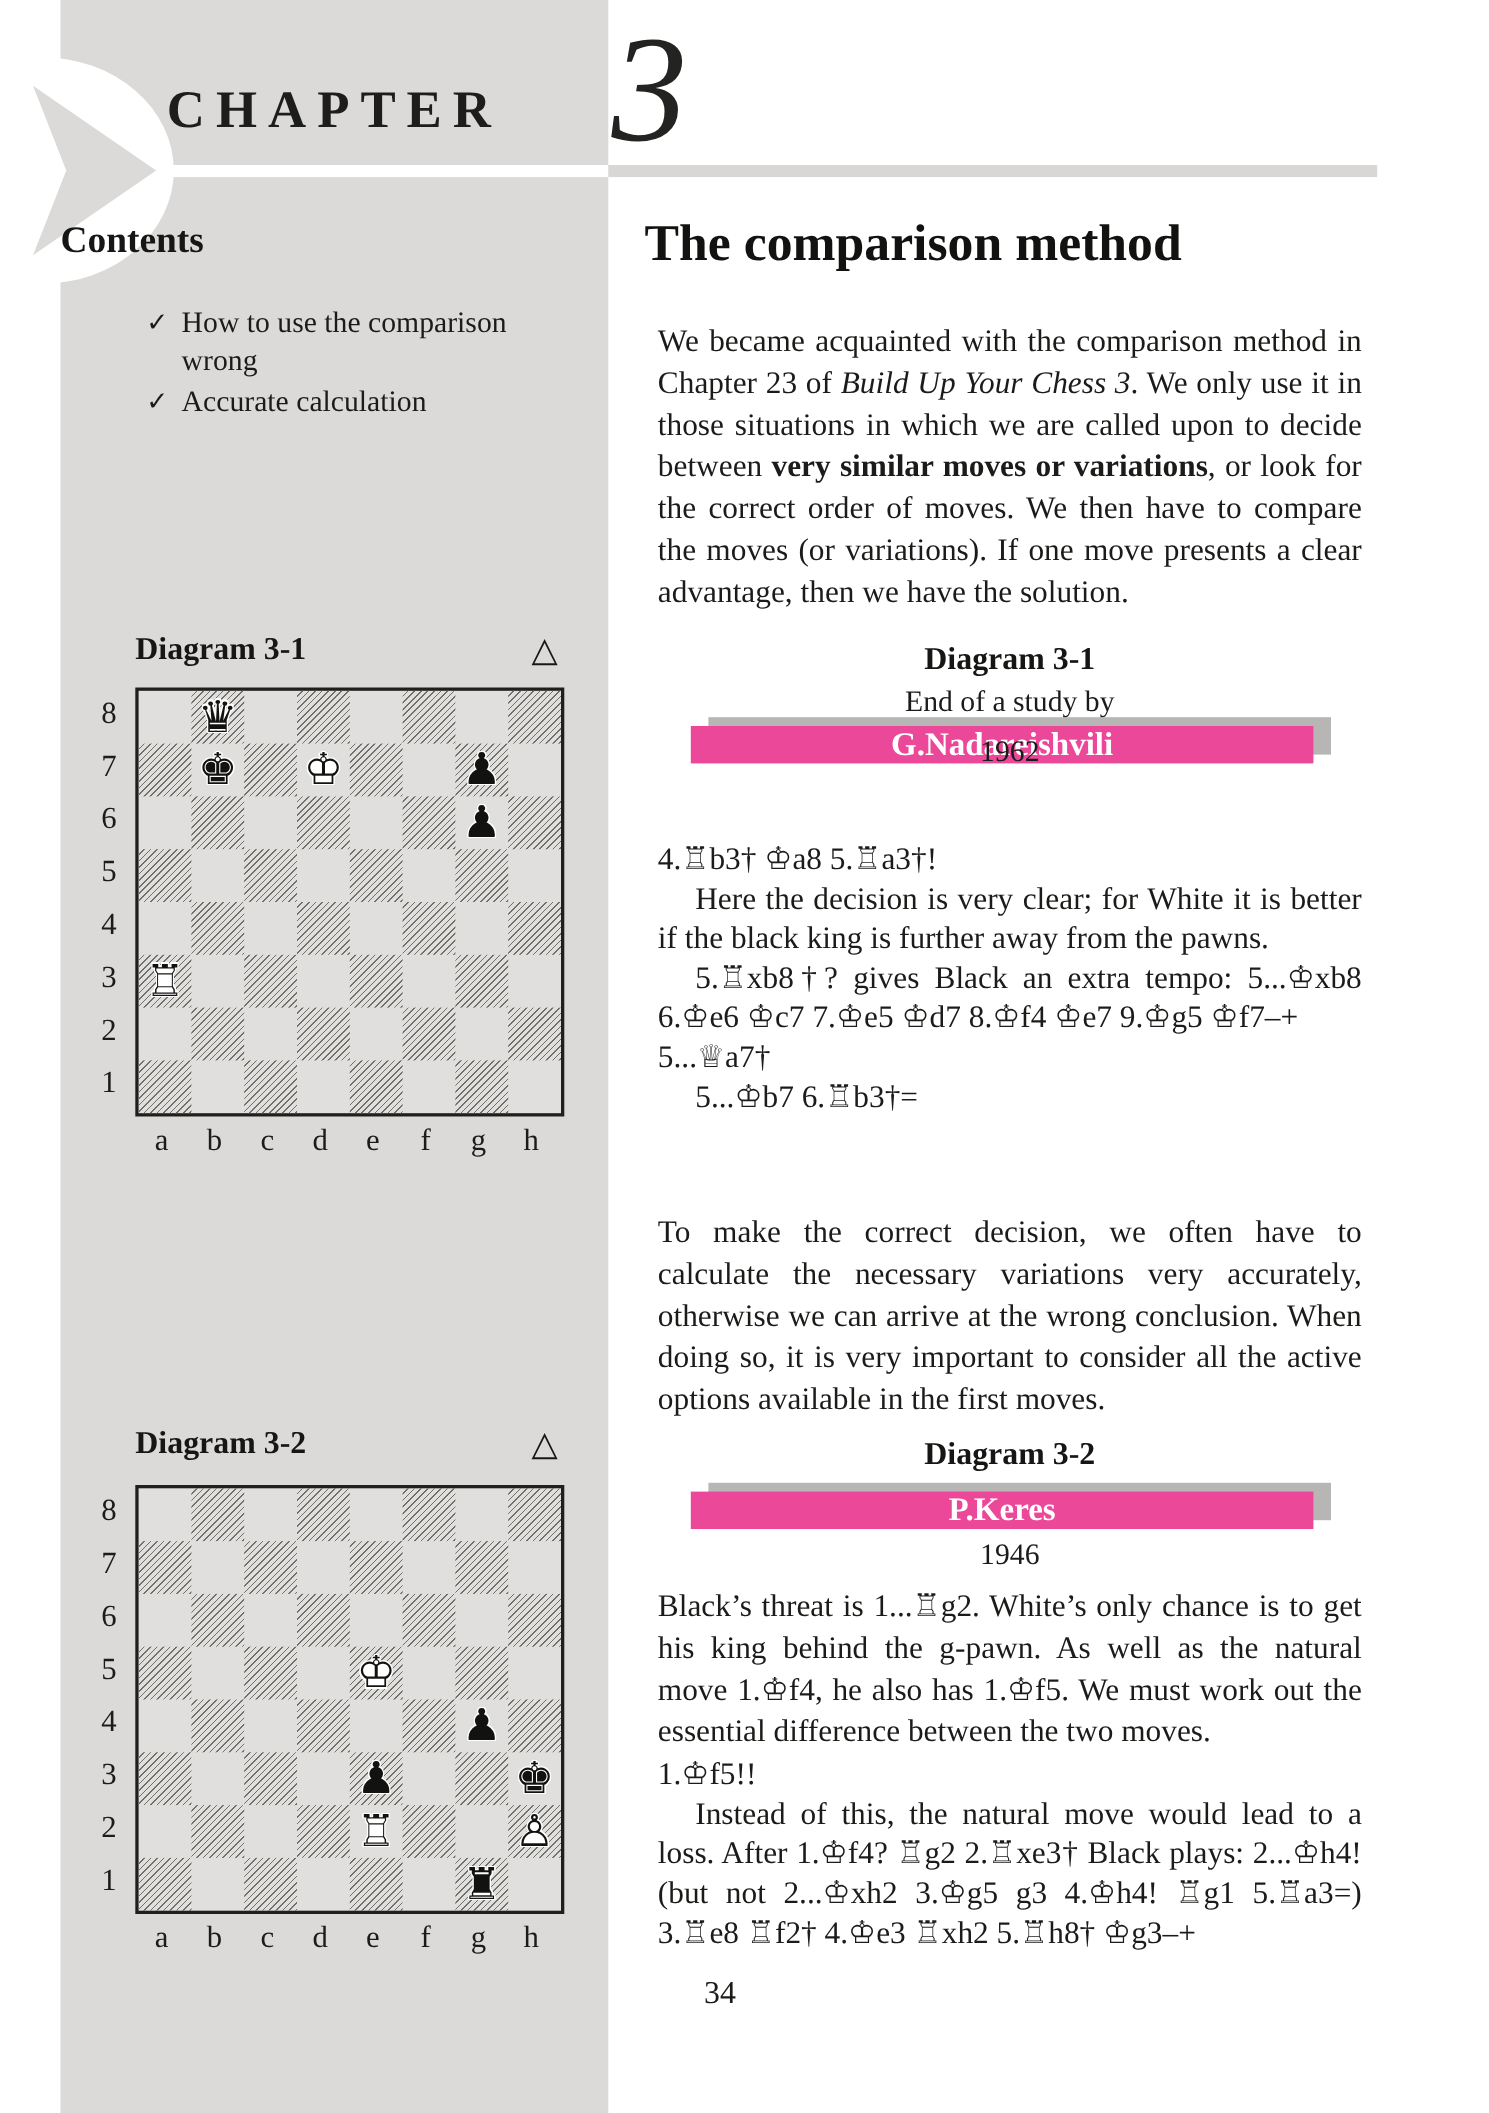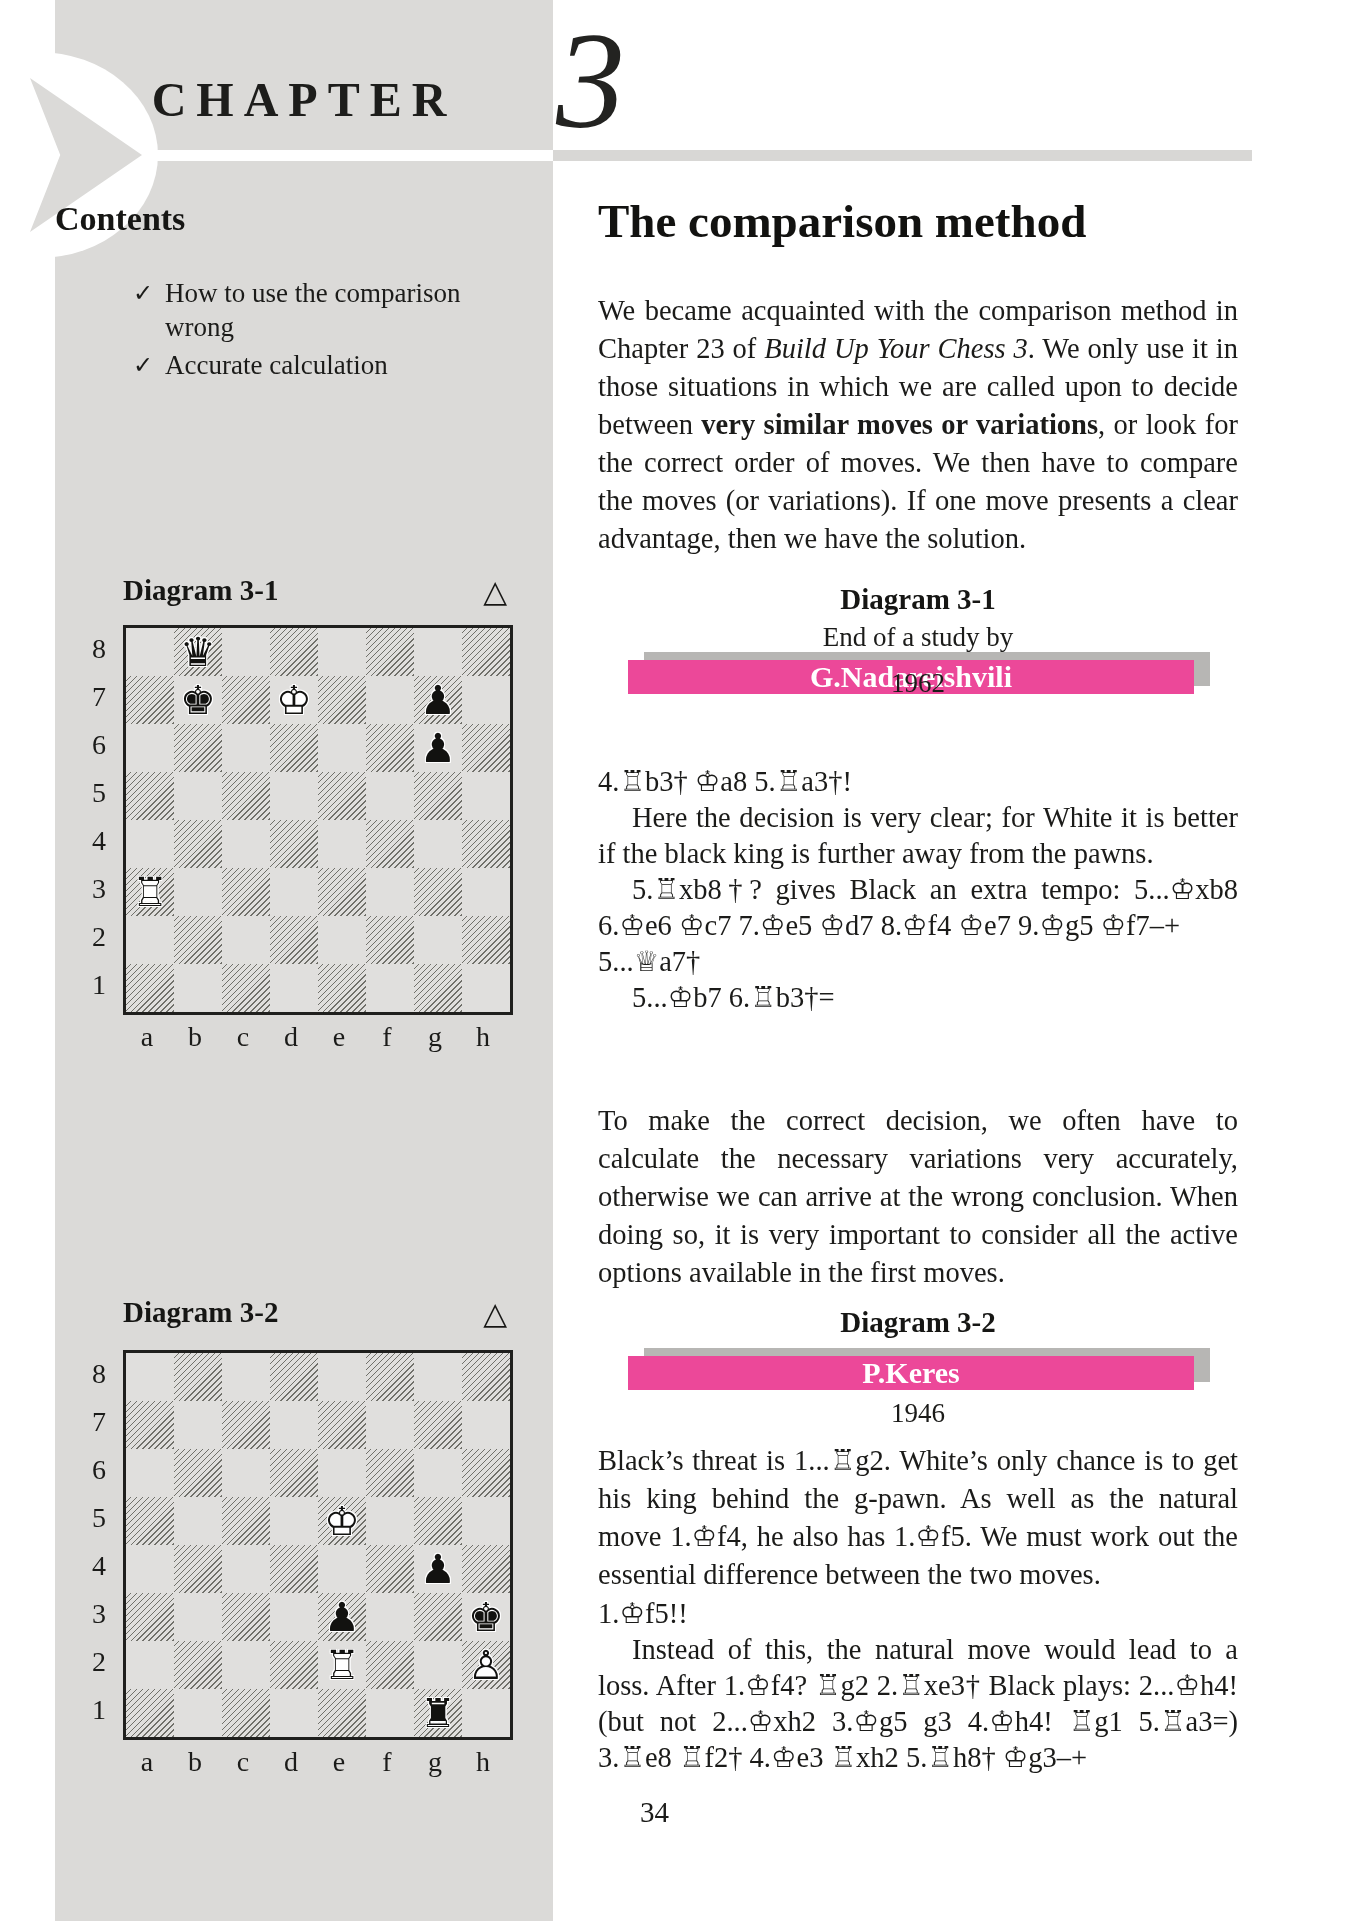--- a/index.html
+++ b/index.html
@@ -48,21 +48,21 @@
   .ranks{position:absolute;left:84px;width:30px;display:grid;grid-template-rows:repeat(8,48px);
     font-size:28px;color:#1b1b19;}
   .ranks span{display:flex;align-items:center;justify-content:center;}
   .r1{top:625px;} .r2{top:1350px;}
   .files{position:absolute;left:123px;width:384px;display:grid;grid-template-columns:repeat(8,48px);
     font-size:28px;color:#1b1b19;}
   .files span{text-align:center;line-height:42px;}
   .f1{top:1016px;} .f2{top:1741px;}
 
   
-  .title{position:absolute;left:598px;top:194px;width:645px;margin:0;font-size:47px;
+  .title{position:absolute;left:586px;top:194px;width:645px;margin:0;font-size:47px;
     font-weight:bold;color:#121210;}
   .body{position:absolute;left:598px;width:640px;margin:0;font-size:28.5px;line-height:38px;
     text-align:justify;font-family:"Liberation Serif","DejaVu Sans",serif;}
   .p1{top:292px;} .p2{top:1102px;} .p3{top:1442px;}
   .b{font-weight:bold;} .i{font-style:italic;}
 
   .dhead{position:absolute;left:598px;width:640px;text-align:center;font-size:29px;
     font-weight:bold;color:#161614;}
   .d1t{top:583px;} .d2t{top:1306px;}
   .dsub{position:absolute;left:598px;top:622px;width:640px;text-align:center;font-size:27px;}

